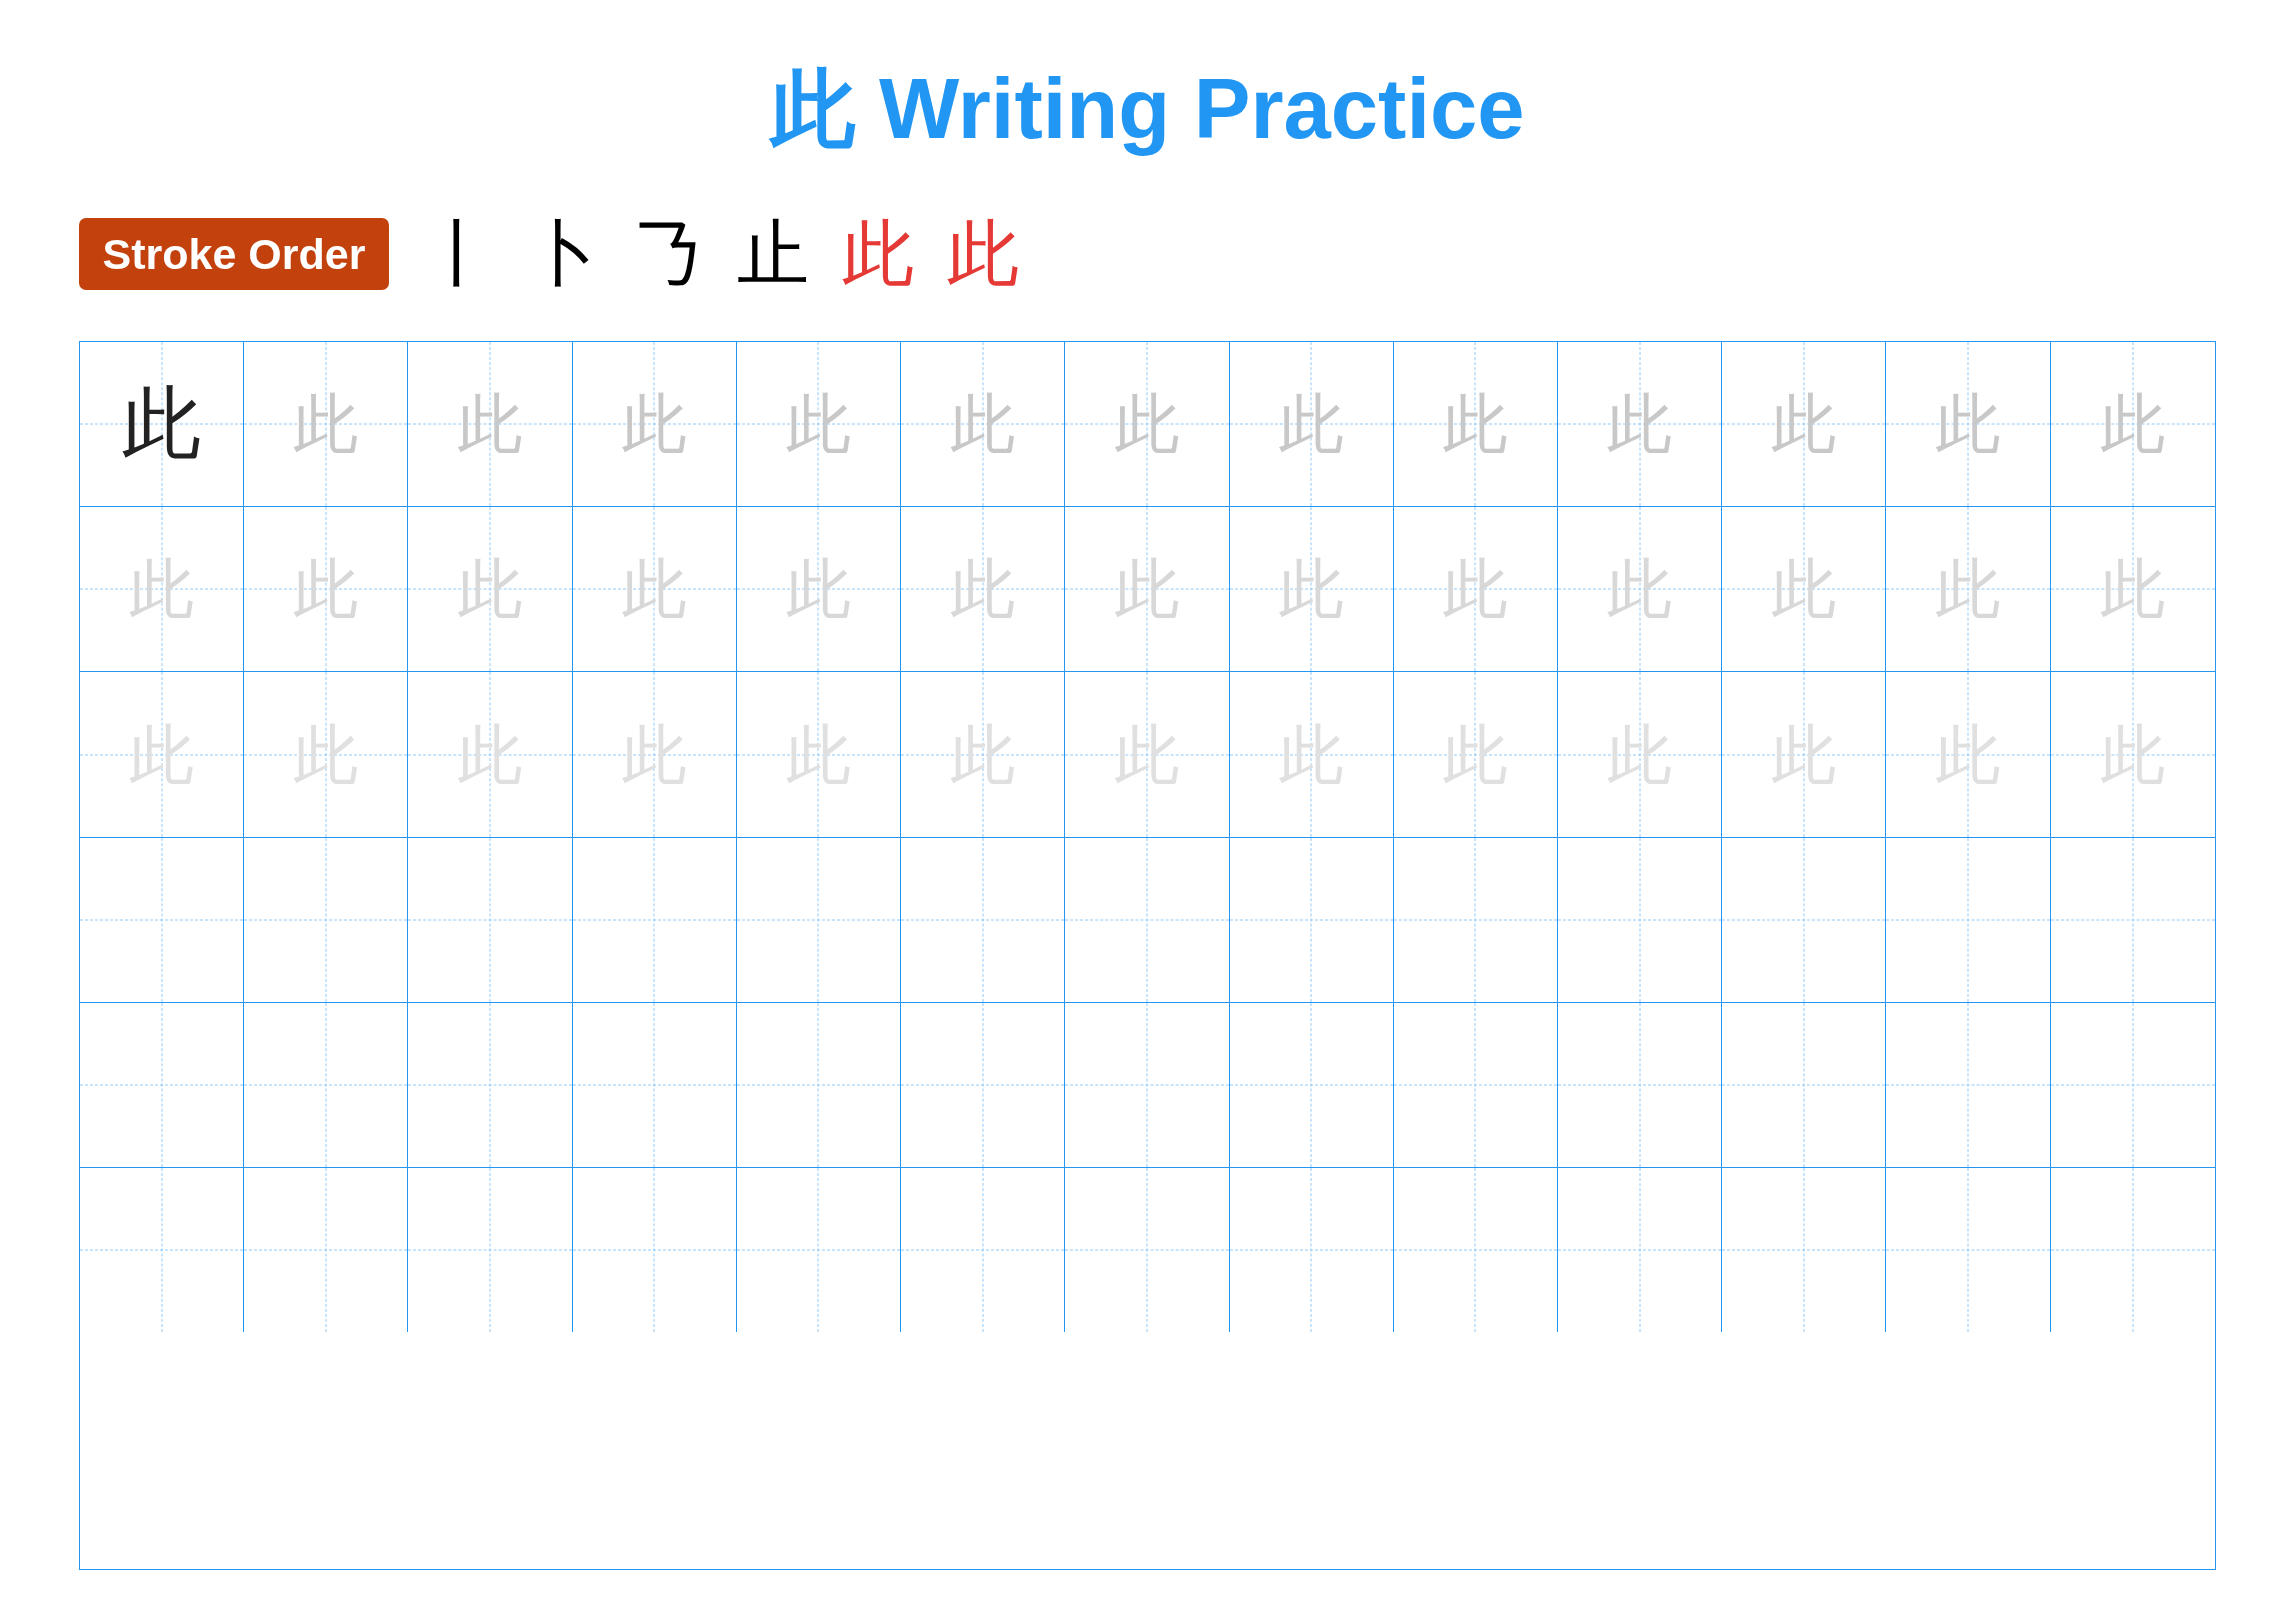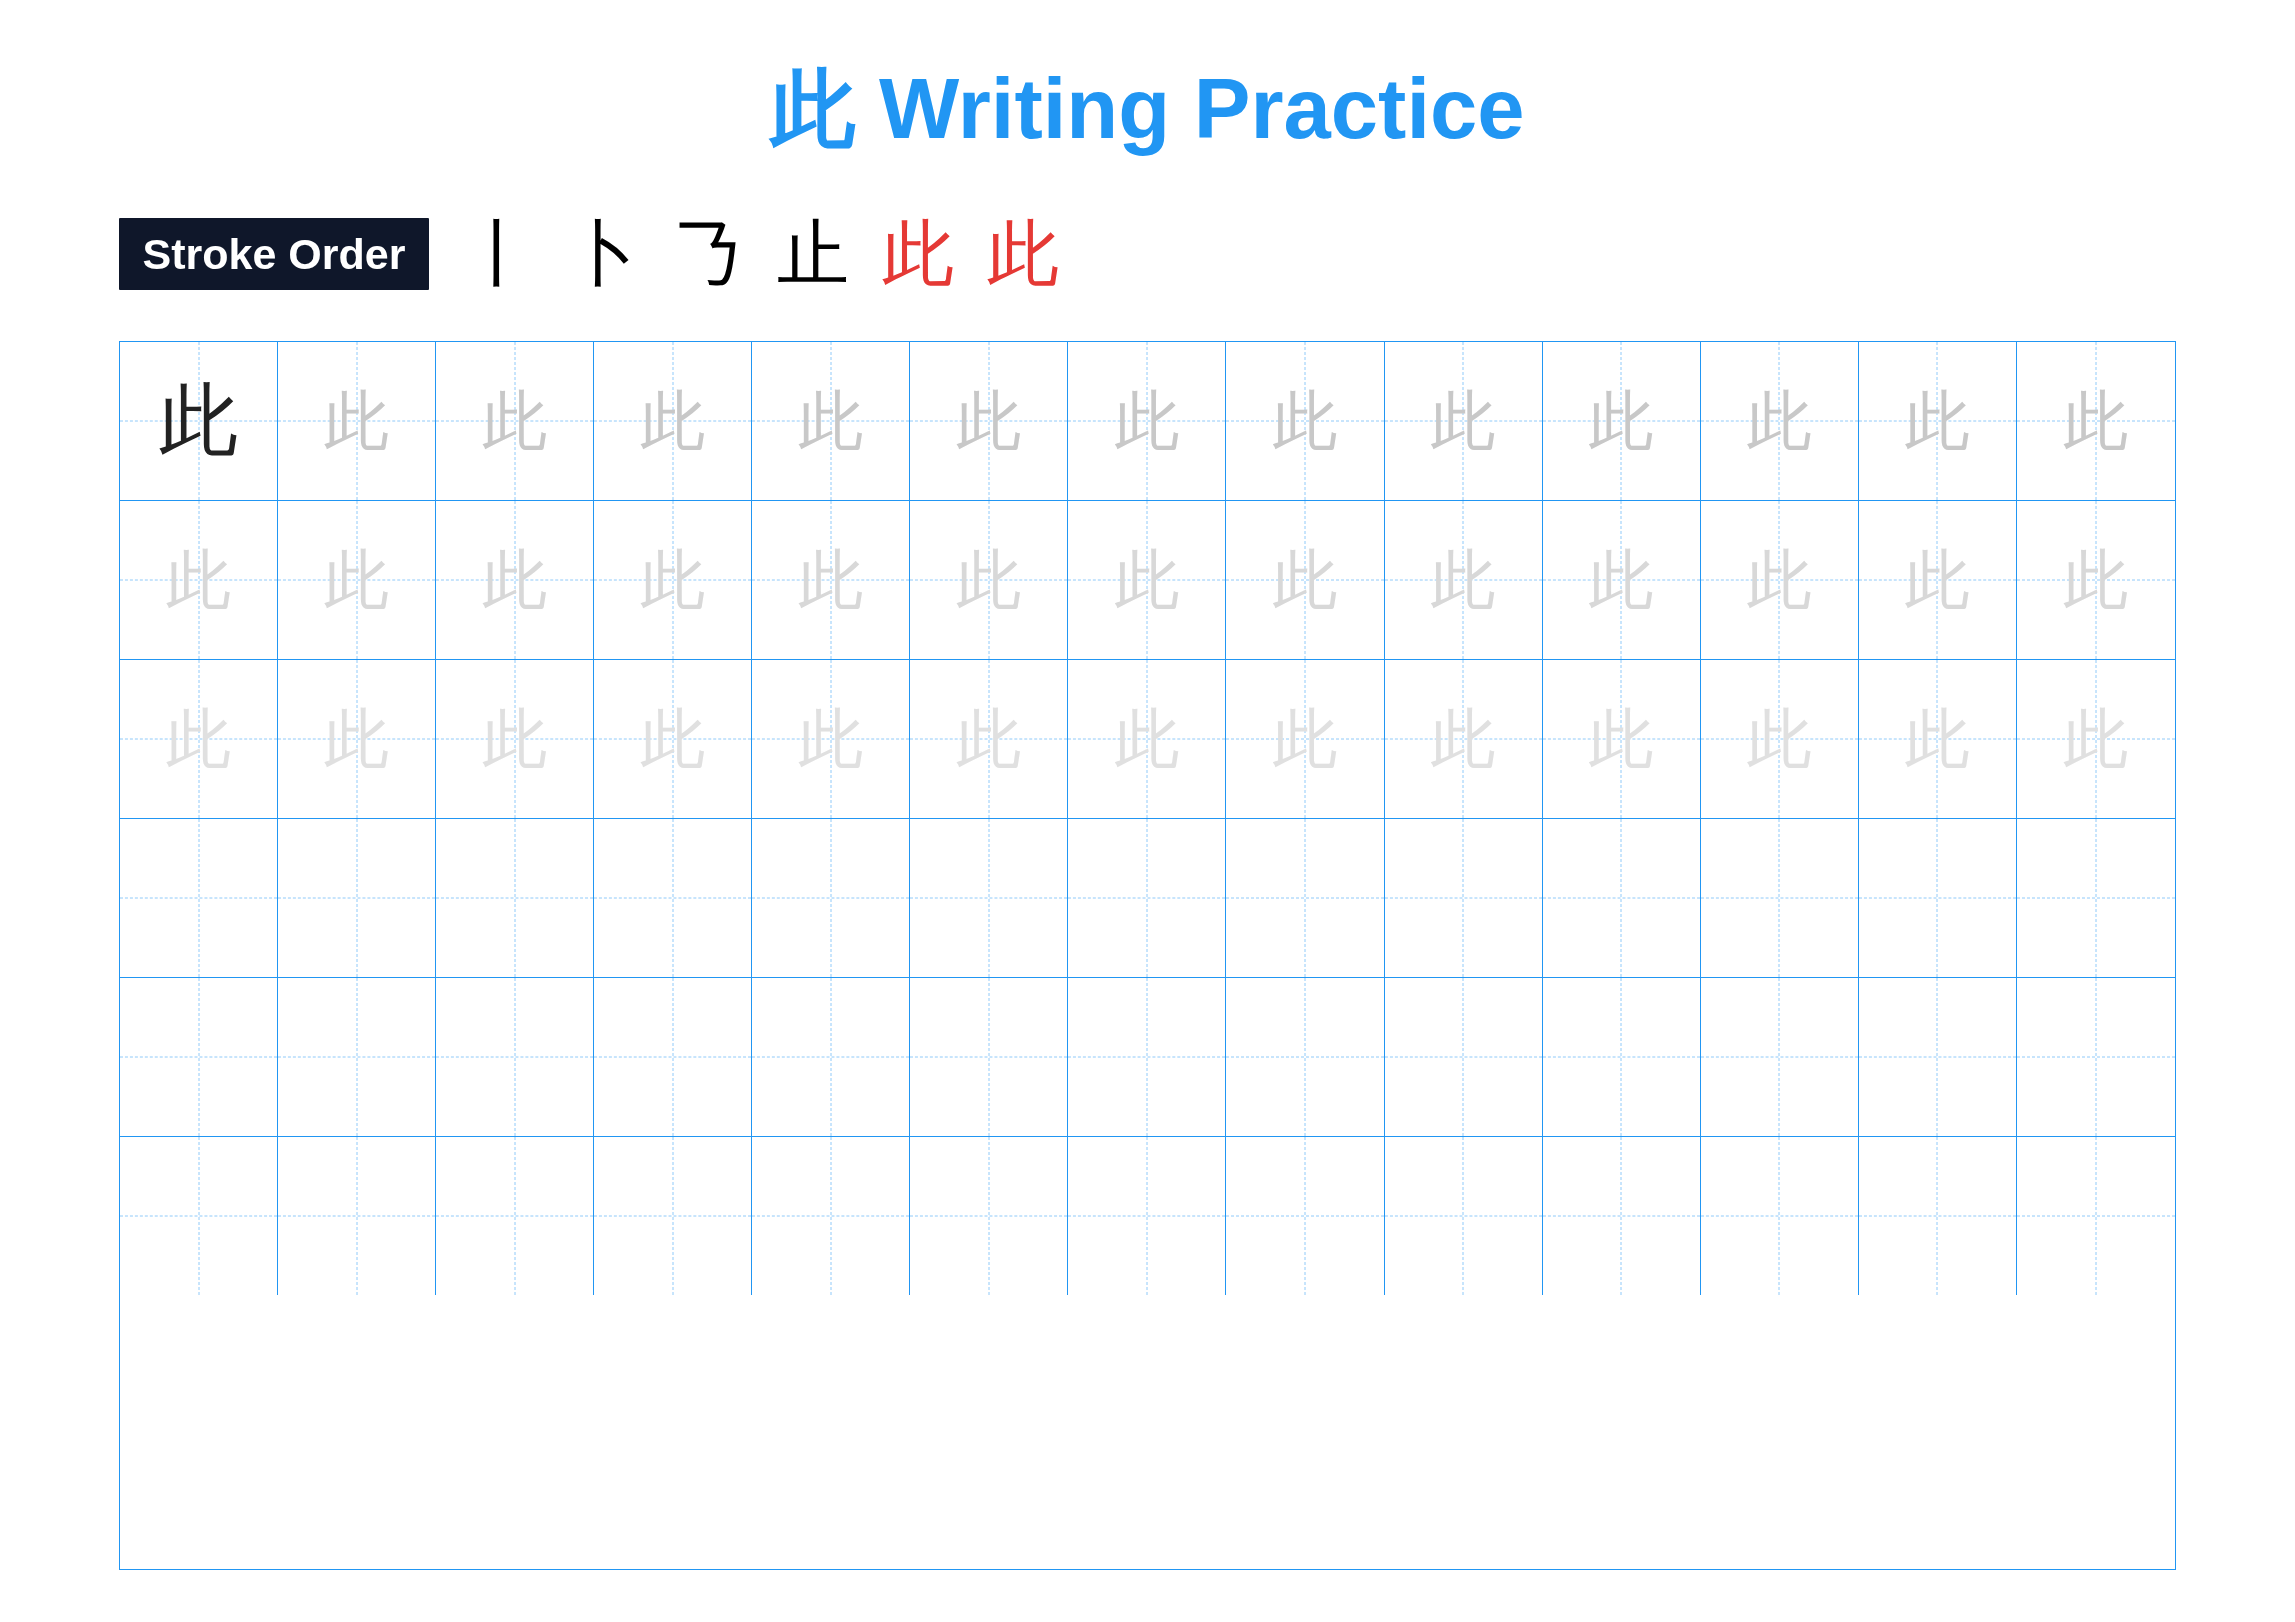--- a/index.html
+++ b/index.html
@@ -9,21 +9,21 @@
       width: 2295px;
       height: 1622px;
       position: relative;
       overflow: hidden;
     }
 
     .page {
       width: 2295px;
       height: 1622px;
       background: #fff;
-      padding: 52px 119px;
+      padding: 52px 79px;
       display: flex;
       flex-direction: column;
       align-items: center;
     }
 
     .title {
       font-size: 85px;
       color: #2196F3;
       font-weight: bold;
       margin-bottom: 39px;
@@ -33,26 +33,26 @@
 
     .stroke-order-row {
       display: flex;
       align-items: center;
       width: 100%;
       margin-bottom: 39px;
       gap: 33px;
     }
 
     .stroke-order-badge {
-      background: #0f172a;
+      background: #c2410c;
       color: #fff;
       font-size: 43px;
       font-weight: bold;
       padding: 11.8px 23.6px;
-      border-radius: 1px;
+      border-radius: 7px;
       white-space: nowrap;
     }
 
     .stroke-steps {
       display: flex;
       align-items: center;
       gap: 33px;
     }
 
     .stroke-step {

